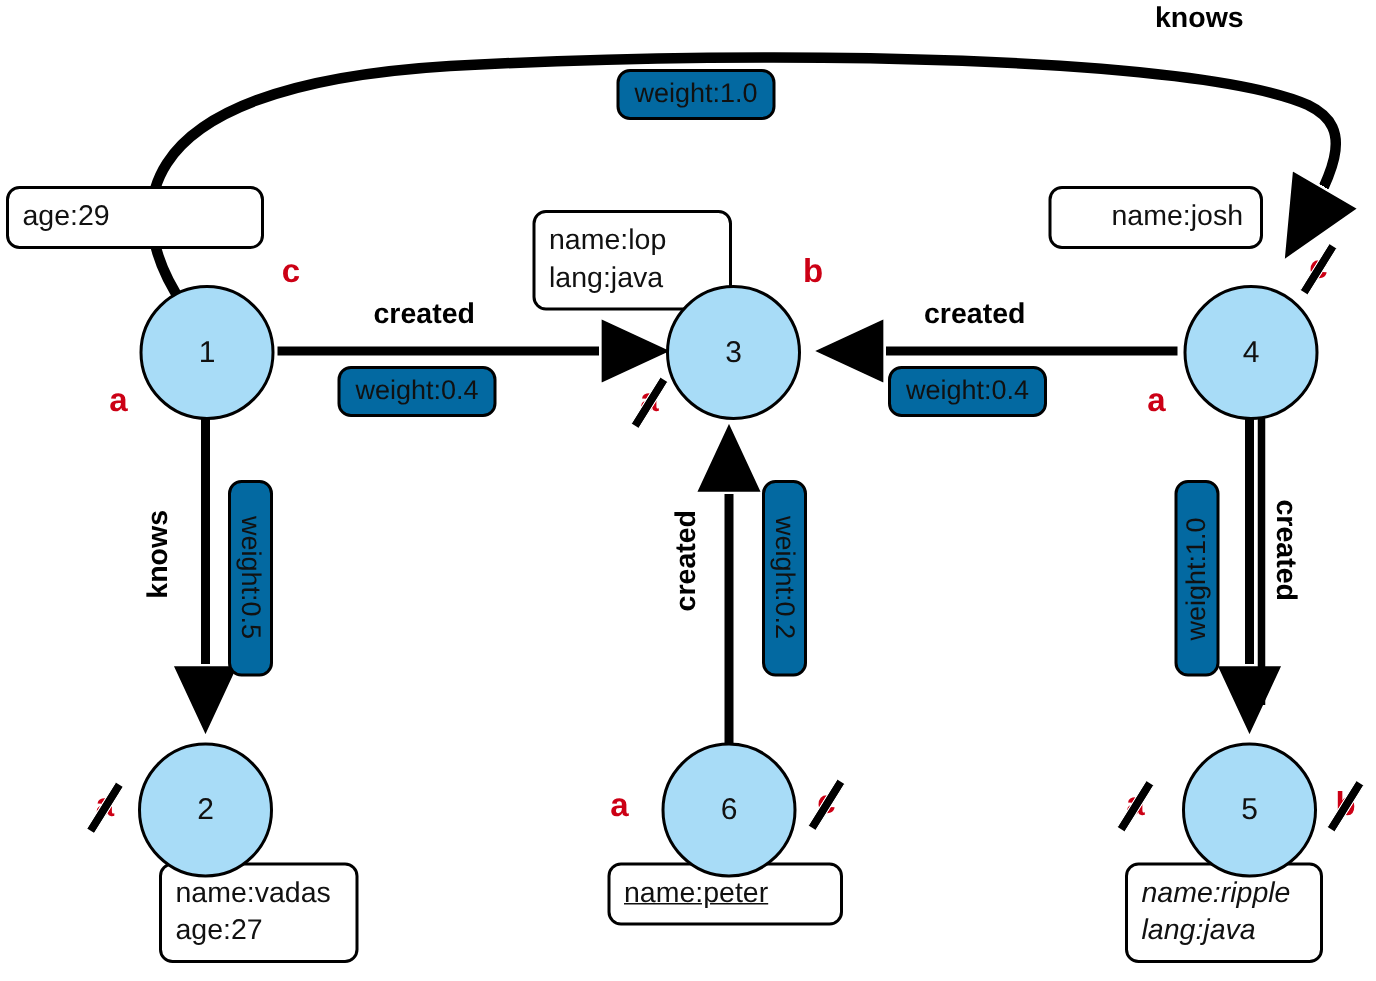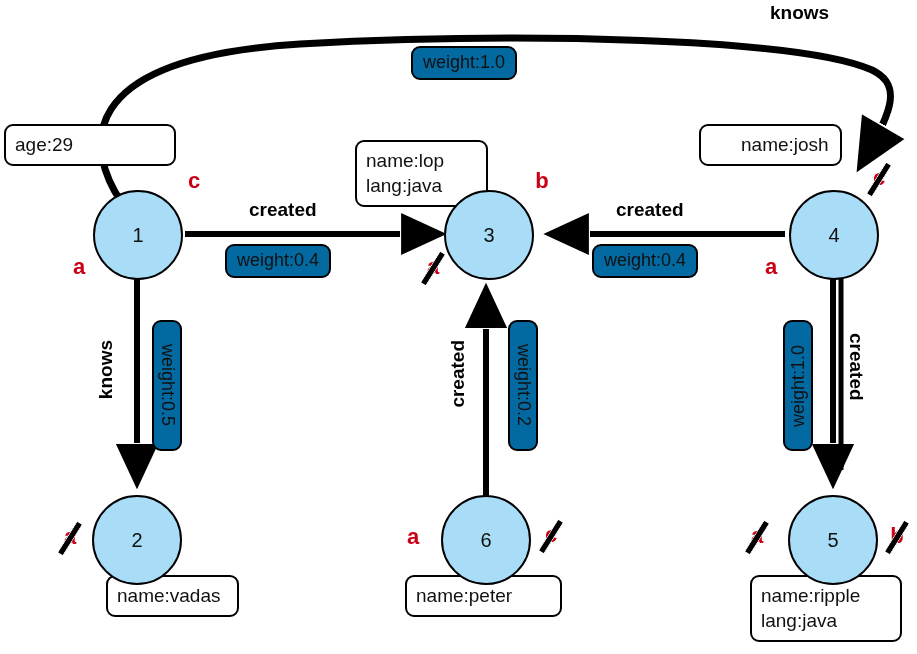--- a/index.html
+++ b/index.html
@@ -198,27 +198,28 @@
     <span class="pline">name:lop</span>
     <span class="pline">lang:java</span>
   </div>
 
   <div class="prop-box" style="left:699px; top:124px; width:143px;padding-left:40px;">
     <span class="pline">name:josh</span>
   </div>
 
   <div class="prop-box" style="left:58px; top:575px; width:133px;margin-left:48px;">
     <span class="pline">name:vadas</span>
-  </div>
-
-  <div class="prop-box" style="left:405px; top:575px; width:157px;">
+    <span class="pline">age:27</span>
+  </div>
+
+  <div class="prop-box" style="left:405px; top:575px; width:157px;text-decoration:underline;">
     <span class="pline">name:peter</span>
   </div>
 
-  <div class="prop-box" style="left:750px; top:575px; width:152px;">
+  <div class="prop-box" style="left:750px; top:575px; width:132px;font-style:italic;">
     <span class="pline">name:ripple</span>
     <span class="pline">lang:java</span>
   </div>
 
   <div class="vertex" style="left:93px; top:190px; width:90px; height:90px;">
     <span>1</span>
   </div>
 
   <div class="vertex" style="left:444px; top:190px; width:90px; height:90px;">
     <span>3</span>

